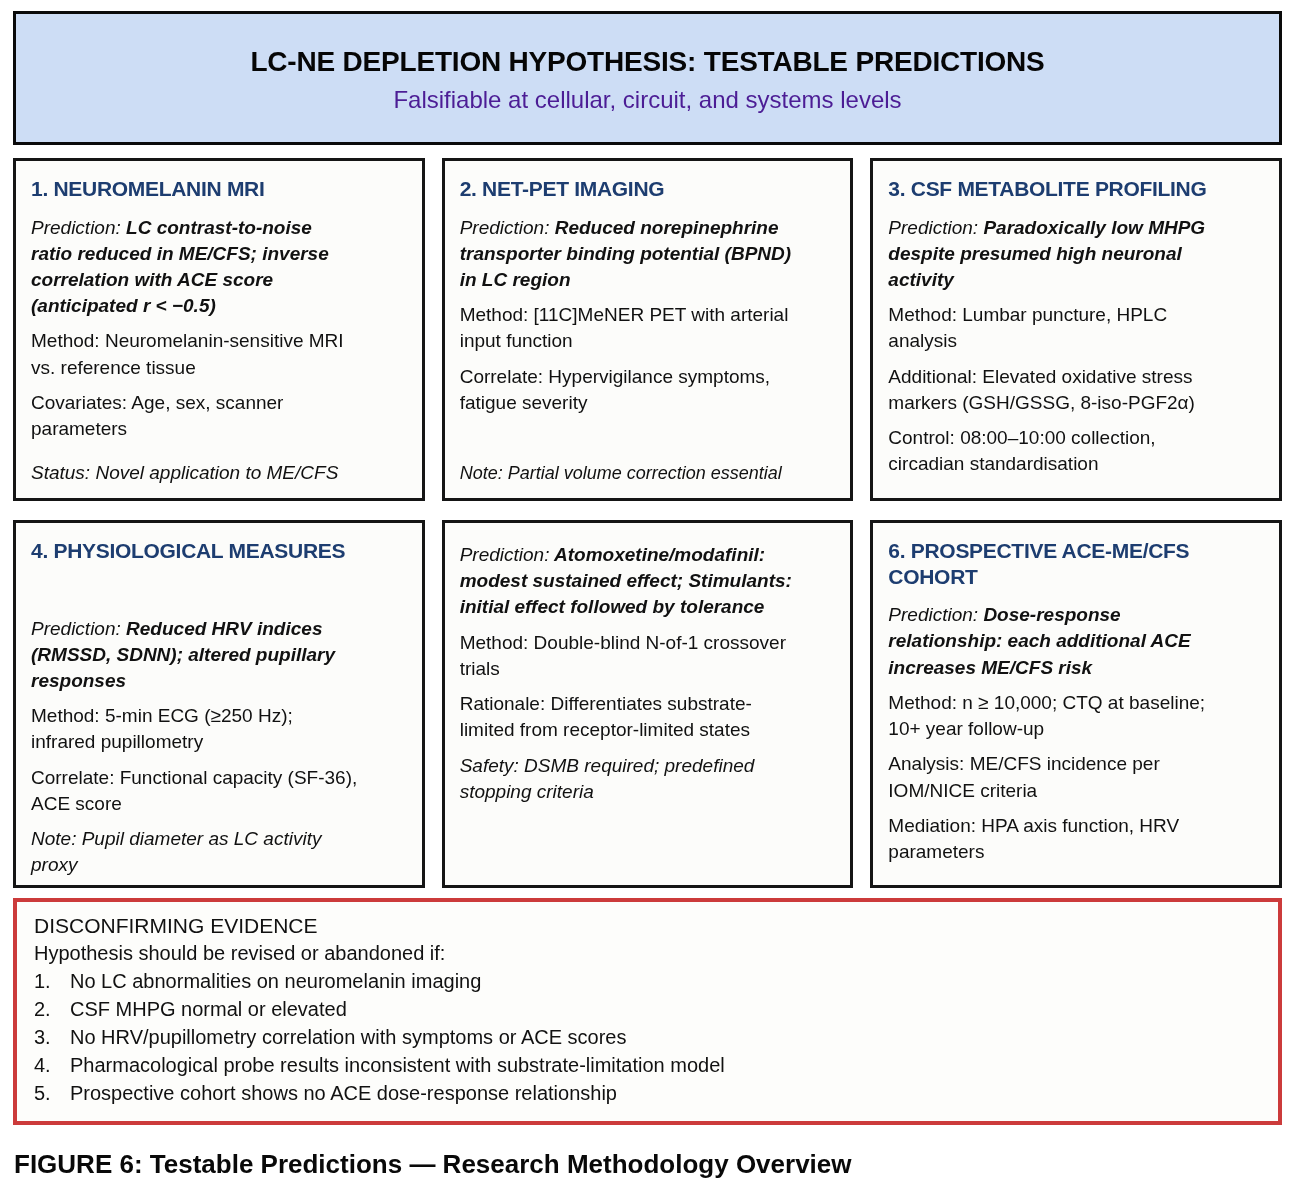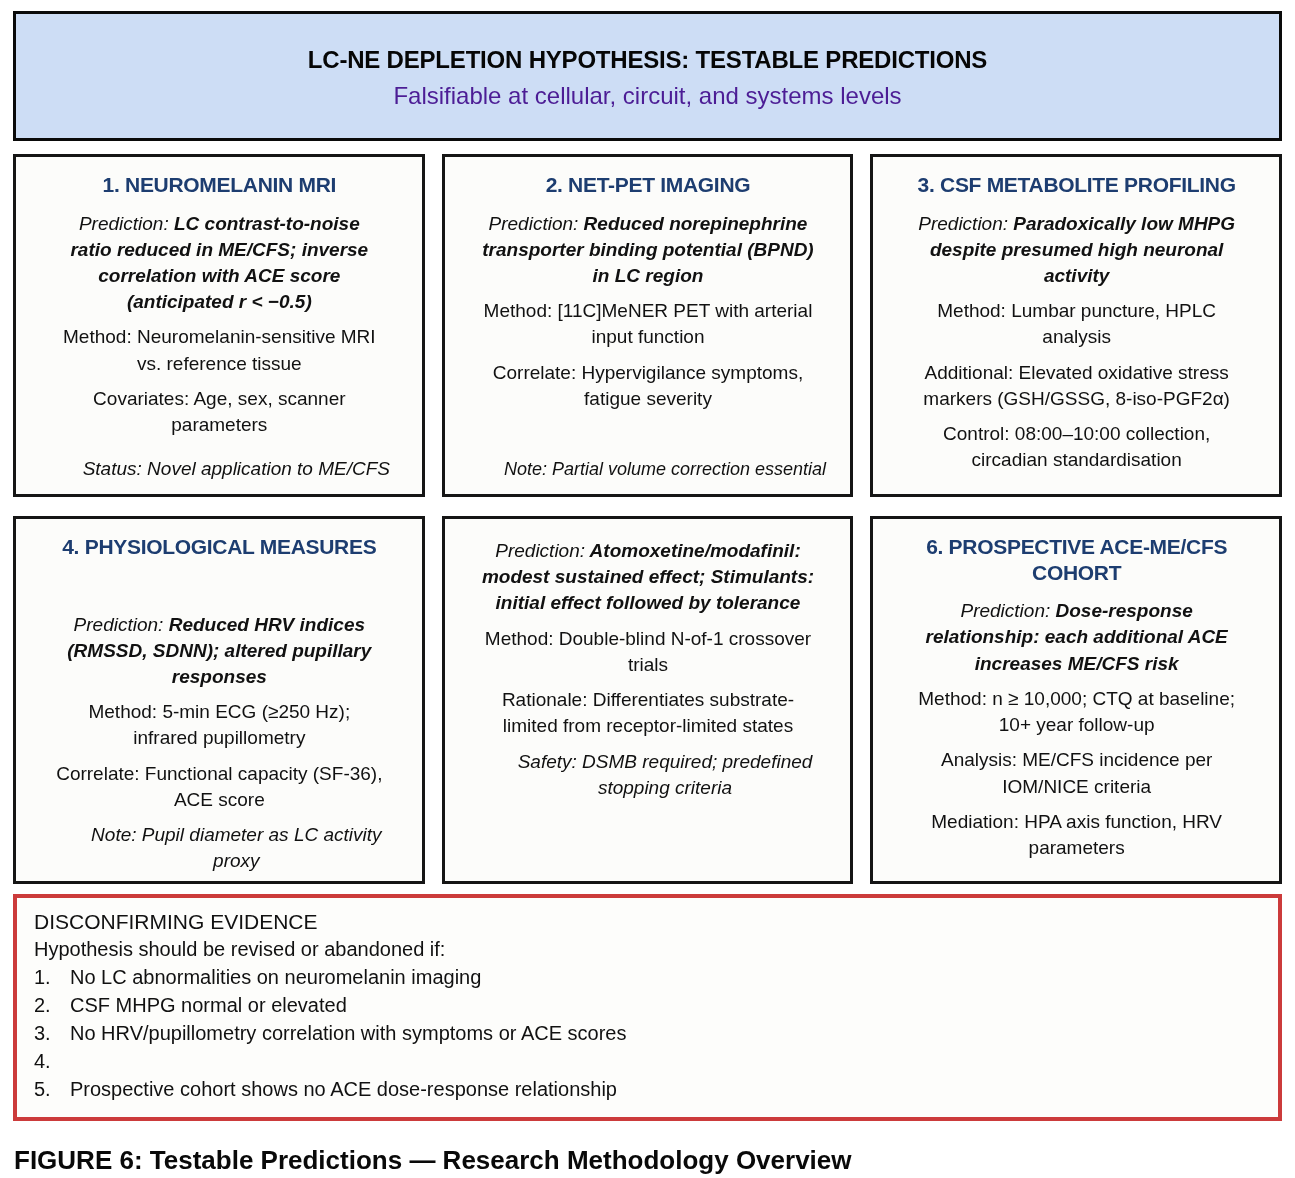--- a/index.html
+++ b/index.html
@@ -10,29 +10,28 @@
     color: #111;
     overflow: hidden;
   }
   .banner {
     margin: 11px 13px 13px 13px;
     border: 3px solid #0a0a0a;
     background: #cdddf5;
     text-align: center;
     padding: 32px 10px 28px;
   }
-  .banner-title { font-size: 24px; font-weight: bold; color: #060606; letter-spacing: -0.2px; }
+  .banner-title { font-size: 28px; font-weight: bold; color: #060606; letter-spacing: -0.2px; }
   .banner-sub { font-size: 24px; margin-top: 8px; color: #4c1d95; }
   .grid {
     display: grid;
     grid-template-columns: repeat(3, 1fr);
     grid-template-rows: 343px 368px;
     gap: 19px 17px;
     margin: 0 13px;
-    text-align: center;
   }
   .panel {
     border: 3px solid #151515;
     background: #fcfcfa;
     padding: 10px 14px 12px 15px;
     display: flex;
     flex-direction: column;
   }
   .panel-title {
     color: #1d3d70;
@@ -44,21 +43,21 @@
     white-space: pre-line;
   }
   .item {
     font-size: 19px;
     line-height: 1.38;
     margin-top: 9px;
     white-space: pre-line;
   }
   .item .lbl { font-weight: normal; }
   .pred { font-weight: bold; font-style: italic; }
-  .noteitalic { font-style: italic; margin-left: 34px; }
+  .noteitalic { font-style: italic; }
   .bottom { margin-top: auto; }
   .pushdown { margin-top: 48px; }
   .tight { font-size: 18px; }
   .redbox {
     margin: 10px 13px 0 13px;
     border: 4px solid #cc3b3b;
     background: #fdfdfb;
     padding: 10px 16px 14px 17px;
   }
   .red-title { font-size: 21px; font-weight: normal; line-height: 1.35; }
@@ -171,20 +170,21 @@
   <div class="red-item">
       <span class="red-num">2.</span>
       <span>CSF MHPG normal or elevated</span>
     </div>
   <div class="red-item">
       <span class="red-num">3.</span>
       <span>No HRV/pupillometry correlation with symptoms or ACE scores</span>
     </div>
   <div class="red-item">
       <span class="red-num">4.</span>
+      <span>Pharmacological probe results inconsistent with substrate-limitation model</span>
     </div>
   <div class="red-item">
       <span class="red-num">5.</span>
       <span>Prospective cohort shows no ACE dose-response relationship</span>
     </div>
 </div>
 
 <div class="caption">FIGURE 6: Testable Predictions — Research Methodology Overview</div>
 
 </body></html>

